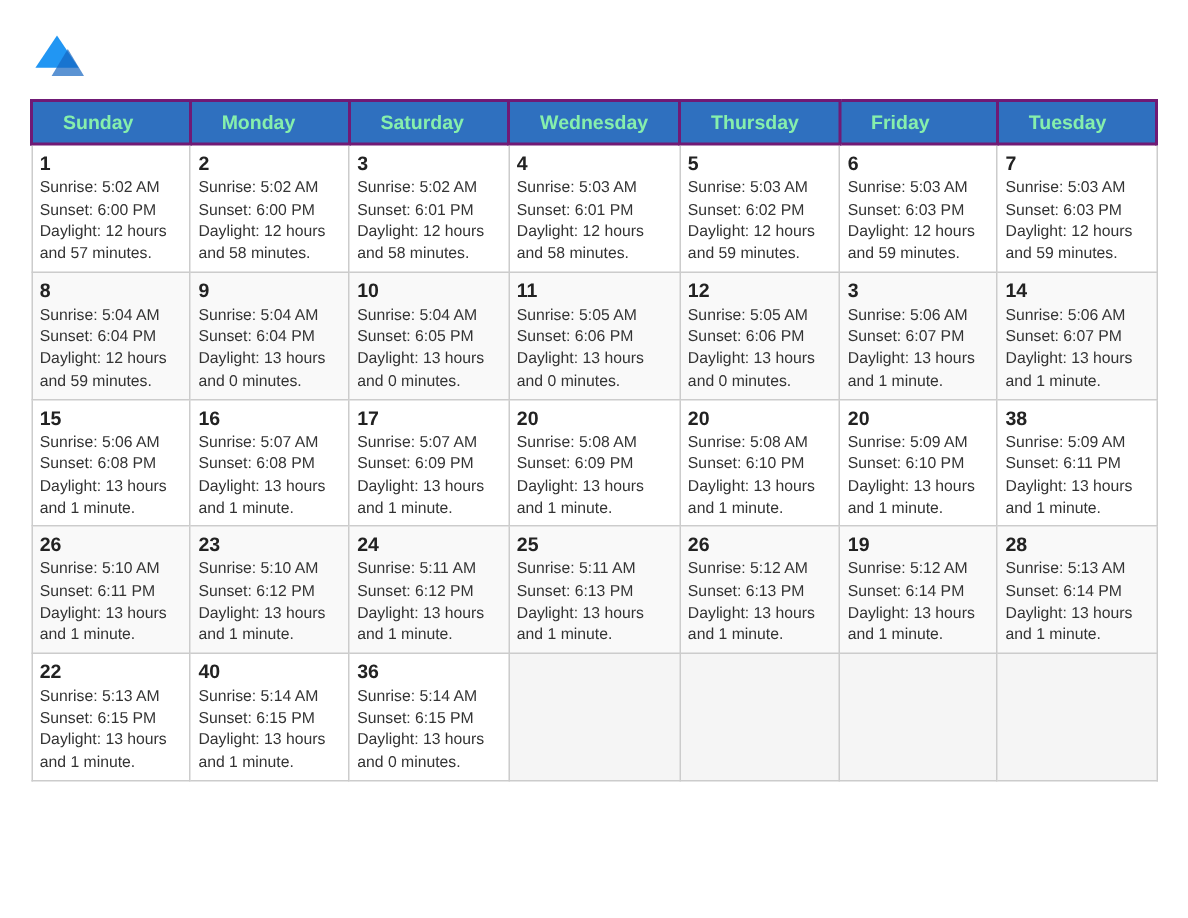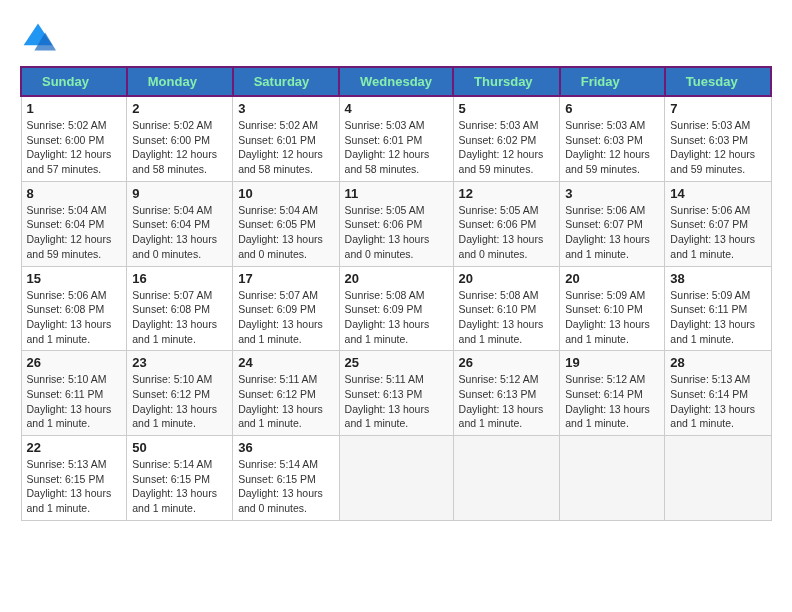--- a/index.html
+++ b/index.html
@@ -323,21 +323,21 @@
       </tr>
       <tr>
         <td>
           <div class="day-num">22</div>
           <div class="day-info" style="white-space: pre-line;">Sunrise: 5:13 AM
 Sunset: 6:15 PM
 Daylight: 13 hours
 and 1 minute.</div>
         </td>
         <td>
-          <div class="day-num">50</div>
+          <div class="day-num">40</div>
           <div class="day-info" style="white-space: pre-line;">Sunrise: 5:14 AM
 Sunset: 6:15 PM
 Daylight: 13 hours
 and 1 minute.</div>
         </td>
         <td>
           <div class="day-num">36</div>
           <div class="day-info" style="white-space: pre-line;">Sunrise: 5:14 AM
 Sunset: 6:15 PM
 Daylight: 13 hours

